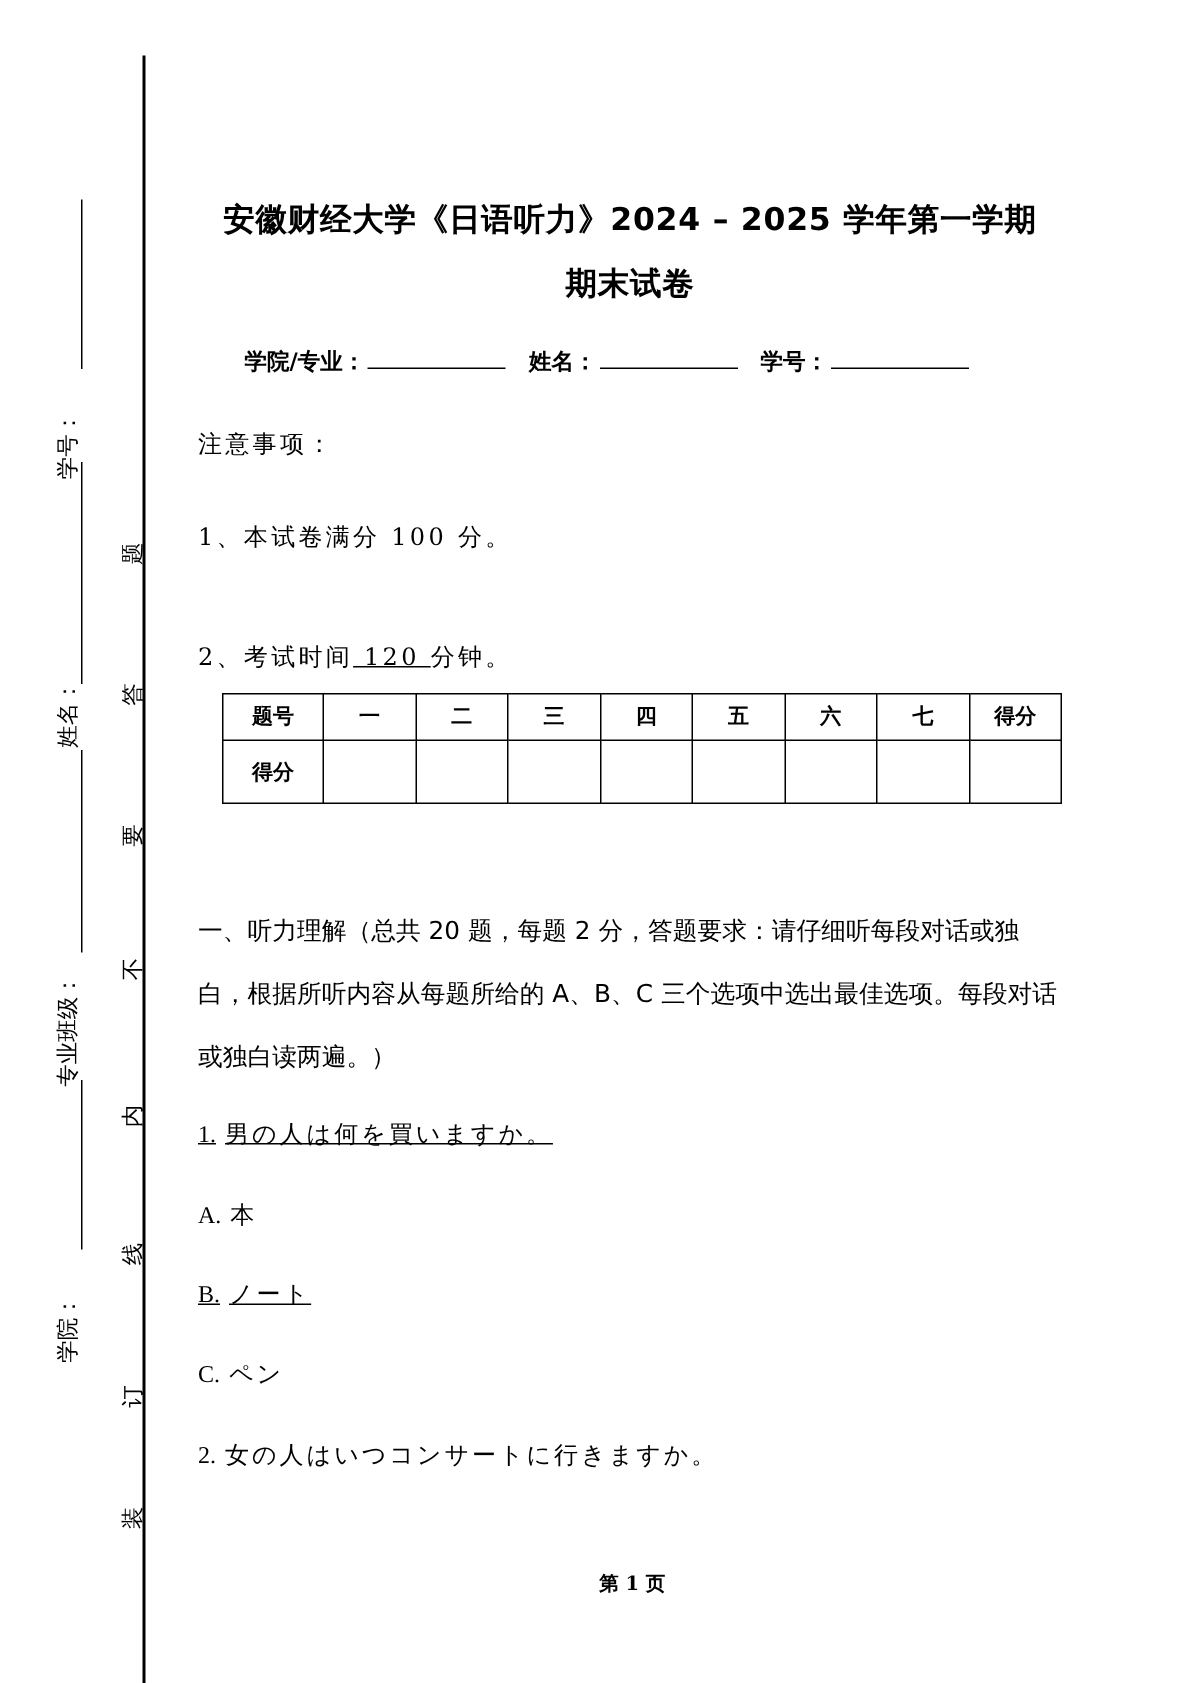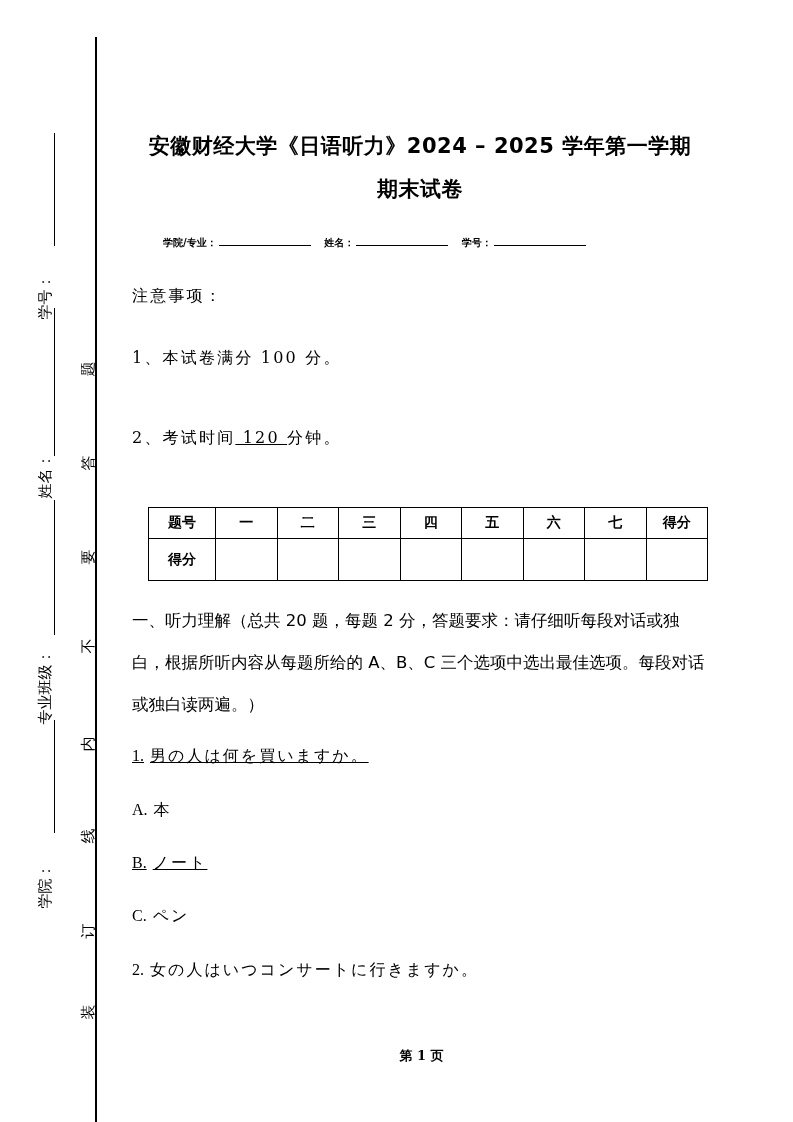--- a/index.html
+++ b/index.html
@@ -6,28 +6,28 @@
   body { width: 793px; height: 1122px; position: relative; overflow: hidden; color: #000; font-family: "DejaVu Serif", "Liberation Serif", serif; }
 
   
   .bind-line { position: absolute; left: 95px; top: 37px; width: 2px; height: 1085px; background: #000; }
   .field-line { position: absolute; left: 54px; width: 1px; background: #000; }
   .vlabel { position: absolute; font-size: 15px; font-family: "DejaVu Serif", serif; transform-origin: center center; transform: rotate(-90deg); white-space: nowrap; text-align: center; }
   .seal-char { position: absolute; left: 79px; font-size: 15px; font-family: "DejaVu Serif", serif; transform: rotate(-90deg); width: 18px; height: 18px; line-height: 18px; text-align: center; }
 
   
   .title { position: absolute; left: 100px; width: 640px; text-align: center; font-family: "DejaVu Sans", sans-serif; font-weight: bold; font-size: 21px; letter-spacing: 0.5px; }
-  .info-row { position: absolute; top: 231px; left: 163px; font-family: "DejaVu Sans", sans-serif; font-weight: bold; font-size: 10px; white-space: nowrap; }
+  .info-row { position: absolute; top: 231px; left: 163px; font-family: "DejaVu Sans", sans-serif; font-weight: bold; font-size: 15px; white-space: nowrap; }
   .info-row .blank { display: inline-block; width: 92px; border-bottom: 1px solid #000; height: 14px; margin: 0 10px 0 2px; vertical-align: baseline; }
 
   .para { position: absolute; left: 132px; font-size: 16px; letter-spacing: 2.2px; white-space: nowrap; }
   .underline-val { text-decoration: underline; }
 
   
-  table.score { position: absolute; left: 148px; top: 462px; border-collapse: collapse; font-family: "DejaVu Sans", sans-serif; font-weight: bold; font-size: 14px; margin-top: 45px; }
+  table.score { position: absolute; left: 148px; top: 462px; border-collapse: collapse; font-family: "DejaVu Sans", sans-serif; font-weight: bold; font-size: 14px; }
   table.score td { border: 1px solid #000; text-align: center; vertical-align: middle; padding: 0; }
   table.score td.first { width: 66px; }
   table.score td.col { width: 60.5px; }
   table.score tr.r1 td { height: 30px; }
   table.score tr.r2 td { height: 41px; }
   table.score tr.r3 td { height: 50px; }
 
   .section { position: absolute; left: 132px; width: 580px; font-family: "DejaVu Sans", sans-serif; font-size: 16.5px; line-height: 42px; top: 600px; }
   .q { position: absolute; left: 132px; font-size: 16px; white-space: nowrap; }
   .q .num { font-family: "Liberation Serif", serif; margin-right: 6px; }

